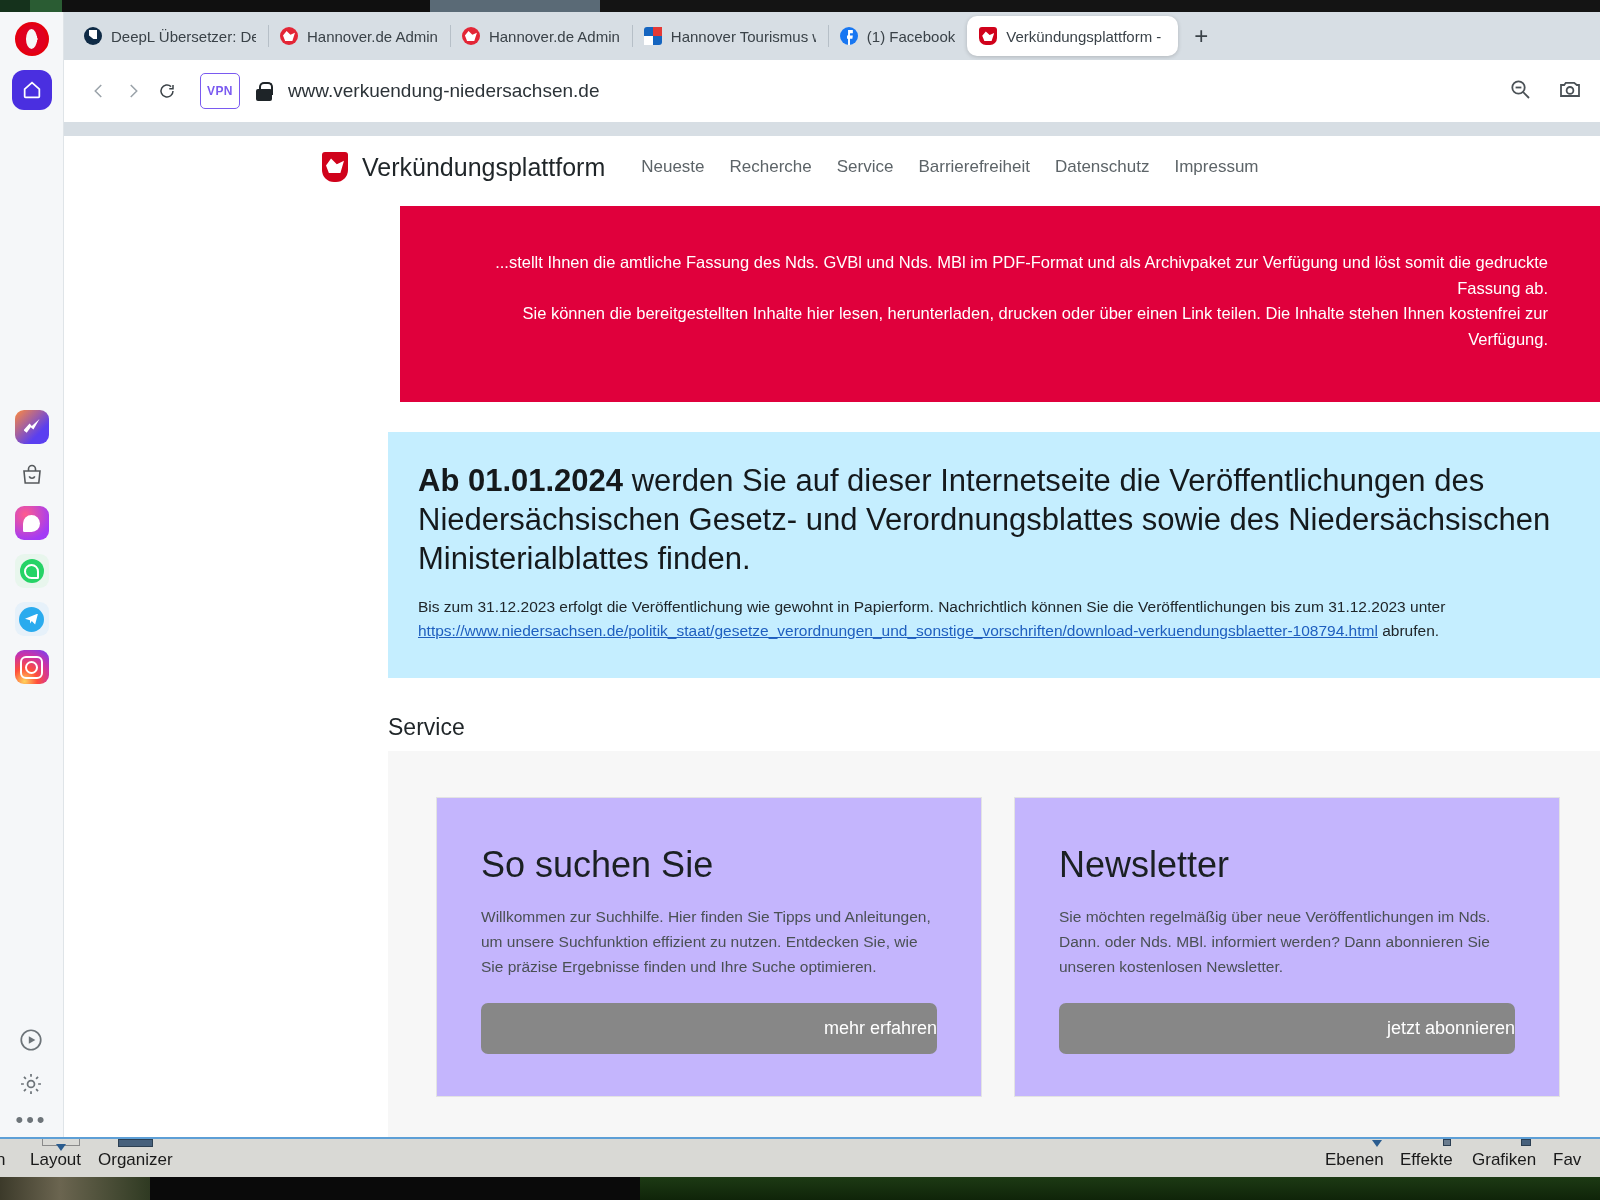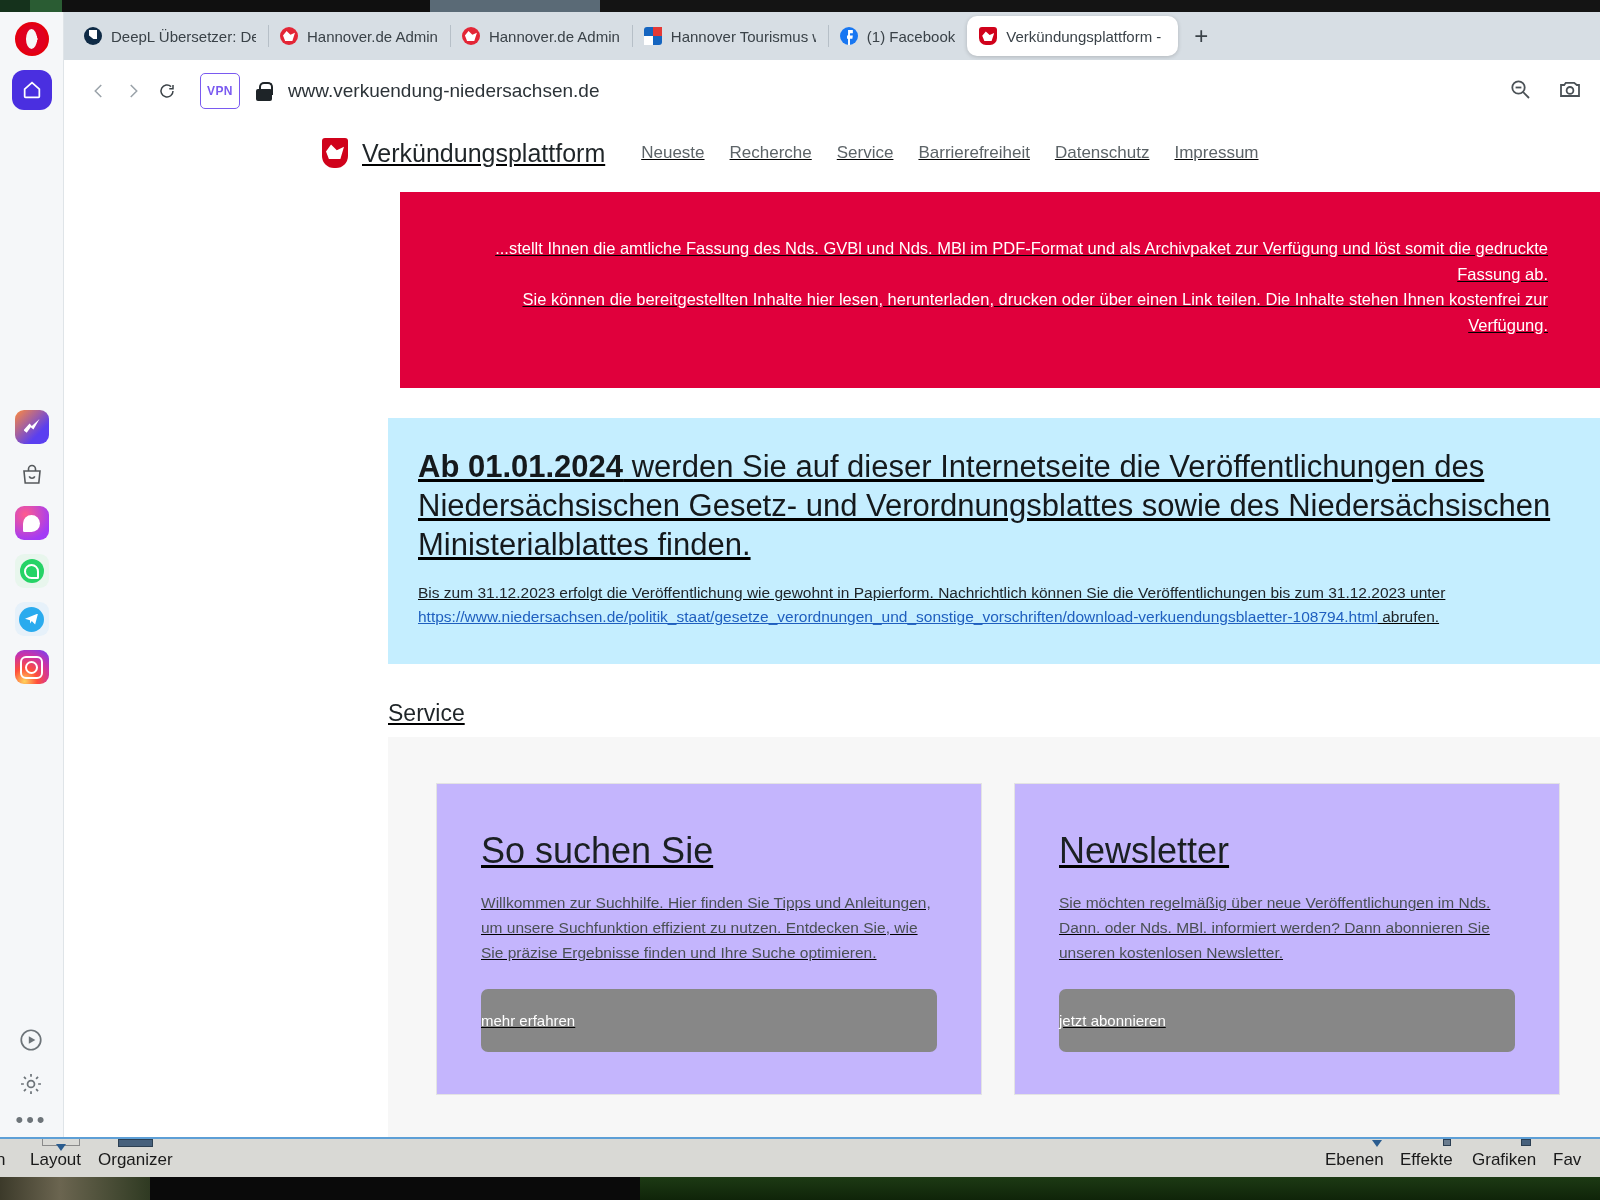--- a/index.html
+++ b/index.html
@@ -118,22 +118,22 @@
   }
   .lock { margin-left: 16px; width: 16px; height: 19px; position: relative; }
   .lock::after{content:"";position:absolute;bottom:0;width:16px;height:12px;background:#1e2428;border-radius:2px;}
   .lock::before{content:"";position:absolute;top:0;left:3px;width:10px;height:11px;border:2.6px solid #1e2428;border-radius:5px 5px 0 0;border-bottom:none;}
   .url { margin-left: 16px; font-size: 19px; color: #2c3338; }
   .addr-right { margin-left: auto; display: flex; align-items: center; gap: 26px; color:#4a5156; }
   .addr-right svg { width: 24px; height: 24px; }
 
   
   .viewport {
-    position: absolute; top: 110px; left: 64px; width: 1536px; height: 1015px;
-    background: #fff; overflow: hidden; text-decoration: underline;
+    position: absolute; top: 124px; left: 64px; width: 1536px; height: 1015px;
+    background: #fff; overflow: hidden;
   }
   .page { width: 1536px; padding: 0 0 0 0; }
 
   .site-header {
     display: flex; align-items: center; gap: 14px; padding: 16px 0 14px 258px;
   }
   .coat {
     width: 26px; height: 30px; background: #d0021b; border-radius: 3px 3px 12px 12px; position: relative;
   }
   .coat::after{content:"";position:absolute;left:4px;top:6px;width:18px;height:15px;background:#fff;
@@ -161,22 +161,22 @@
   .service-wrap { margin: 36px 0 0 324px; width: 1220px; }
   .service-label { font-size: 23px; color: #1f2528; margin-bottom: 10px; }
   .service-panel { background: #f7f7f7; padding: 46px 48px 56px 48px; display: flex; gap: 32px; }
   .card {
     flex: 1 1 0; background: #c4b5fd; border: 1px solid #e3e3e3; padding: 46px 44px 42px 44px;
   }
   .card h3 { font-size: 36px; font-weight: normal; color: #1b2023; margin-bottom: 18px; }
   .card p { font-size: 15.5px; line-height: 1.62; color: #4a5054; margin-bottom: 24px; }
   .card .btn {
     display: block; width: 100%; background: #878787; color: #fff; border: none;
-    border-radius: 7px; padding: 23px 0; font-size: 15px;
-    font-family: "Liberation Sans", sans-serif; text-align: left;
+    border-radius: 7px; padding: 15px 0; font-size: 18px;
+    font-family: "Liberation Sans", sans-serif; text-align: right;
   }
 
   
   .bottombar {
     position: absolute; top: 1137px; left: 0; width: 1600px; height: 40px;
     background: #d9d9d5; border-top: 2px solid #5d9fd6;
     font-family: "Liberation Sans", sans-serif;
   }
   .bottombar .item { position: absolute; top: 11px; font-size: 17px; color: #1a1a1a; }
   .bottombar .tick { position: absolute; top: 1px; width: 10px; height: 7px; background: #2a5c8f; clip-path: polygon(0 0,100% 0,50% 100%); }

